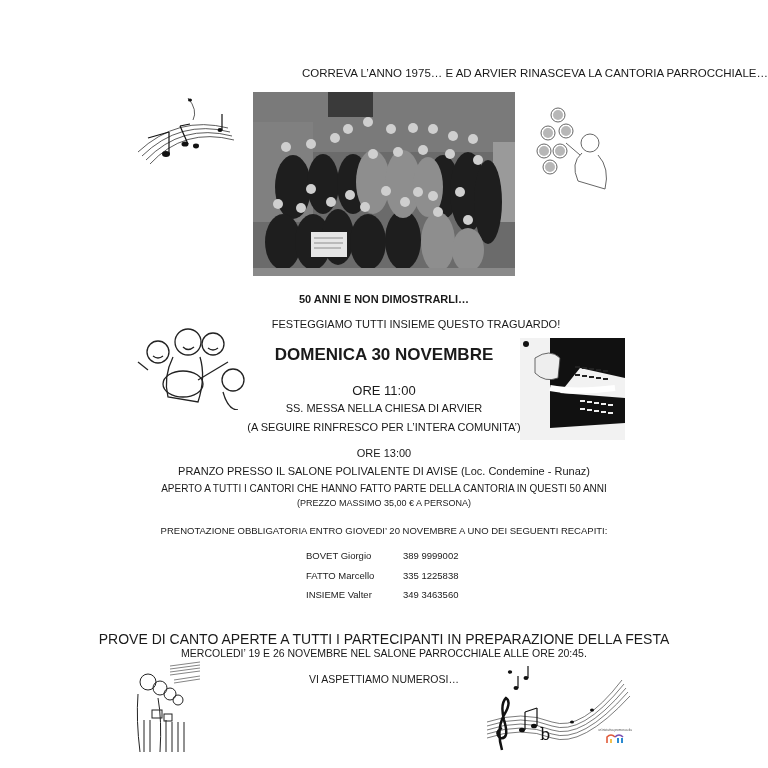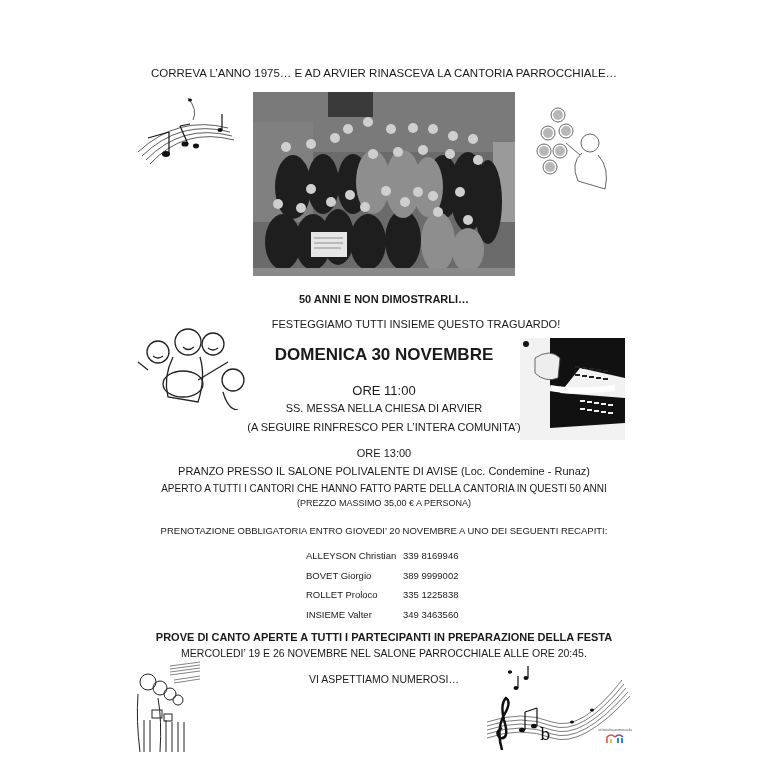--- a/index.html
+++ b/index.html
@@ -1,31 +1,31 @@
 <!DOCTYPE html>
 <html><head>
 <meta charset="utf-8">
 <style>
   html, body { margin: 0; padding: 0; background: #ffffff; }
   body { width: 768px; height: 768px; position: relative; overflow: hidden; font-family: "Liberation Sans", "DejaVu Sans", sans-serif; color: #1a1a1a; }
   .page { position: absolute; left: 0; top: 0; width: 768px; height: 768px; background: #fff; }
   .line { position: absolute; left: 0; width: 768px; text-align: center; white-space: nowrap; letter-spacing: 0; }
-  .t-top { top: 67px; font-size: 11.5px; }
+  .t-top { top: 67px; font-size: 11.5px; text-align: right; }
   .t-sub1 { top: 293px; font-size: 11px; font-weight: bold; }
   .t-sub2 { top: 318px; font-size: 11px; margin-left: 32px; }
   .t-date { top: 345px; font-size: 17px; font-weight: bold; }
   .t-ore1 { top: 383px; font-size: 13px; }
   .t-messa { top: 402px; font-size: 11px; }
   .t-rinf { top: 421px; font-size: 11px; }
   .t-ore2 { top: 447px; font-size: 11px; }
   .t-pranzo { top: 465px; font-size: 11px; }
   .t-aperto { top: 483px; font-size: 10px; }
   .t-prezzo { top: 498px; font-size: 9px; }
   .t-preno { top: 525px; font-size: 9.5px; }
-  .t-prove { top: 631px; font-size: 11px; font-weight: bold; }
+  .t-prove { top: 631px; font-size: 14px; }
   .t-merc { top: 647px; font-size: 10.5px; }
   .t-vi { top: 673px; font-size: 10.5px; }
 
   .contacts { position: absolute; left: 306px; top: 546px; font-size: 9.5px; }
   .contact-row { display: flex; height: 19.5px; align-items: center; }
   .contact-name { width: 97px; }
   .contact-phone { width: 80px; }
 
   .photo { position: absolute; left: 253px; top: 92px; width: 262px; height: 184px; background: #5a5a5a; overflow: hidden; }
   .photo svg { display: block; }
@@ -225,29 +225,25 @@
 
   <div class="line t-ore2">ORE 13:00</div>
   <div class="line t-pranzo">PRANZO PRESSO IL SALONE POLIVALENTE DI AVISE (Loc. Condemine - Runaz)</div>
   <div class="line t-aperto">APERTO A TUTTI I CANTORI CHE HANNO FATTO PARTE DELLA CANTORIA IN  QUESTI 50 ANNI</div>
   <div class="line t-prezzo">(PREZZO MASSIMO 35,00 € A PERSONA)</div>
 
   <div class="line t-preno">PRENOTAZIONE OBBLIGATORIA ENTRO GIOVEDI’ 20 NOVEMBRE A UNO DEI SEGUENTI RECAPITI:</div>
 
   <div class="contacts">
     <div class="contact-row">
-      <span class="contact-name">ALLEYSON Christian</span>
-      <span class="contact-phone">339 8169946</span>
-    </div>
-    <div class="contact-row">
       <span class="contact-name">BOVET Giorgio</span>
       <span class="contact-phone">389 9999002</span>
     </div>
     <div class="contact-row">
-      <span class="contact-name">ROLLET Proloco</span>
+      <span class="contact-name">FATTO Marcello</span>
       <span class="contact-phone">335 1225838</span>
     </div>
     <div class="contact-row">
       <span class="contact-name">INSIEME Valter</span>
       <span class="contact-phone">349 3463560</span>
     </div>
   </div>
 
   <div class="line t-prove">PROVE DI CANTO APERTE A TUTTI I PARTECIPANTI IN PREPARAZIONE DELLA FESTA</div>
   <div class="line t-merc">MERCOLEDI’ 19 E 26 NOVEMBRE NEL SALONE PARROCCHIALE ALLE ORE 20:45.</div>

